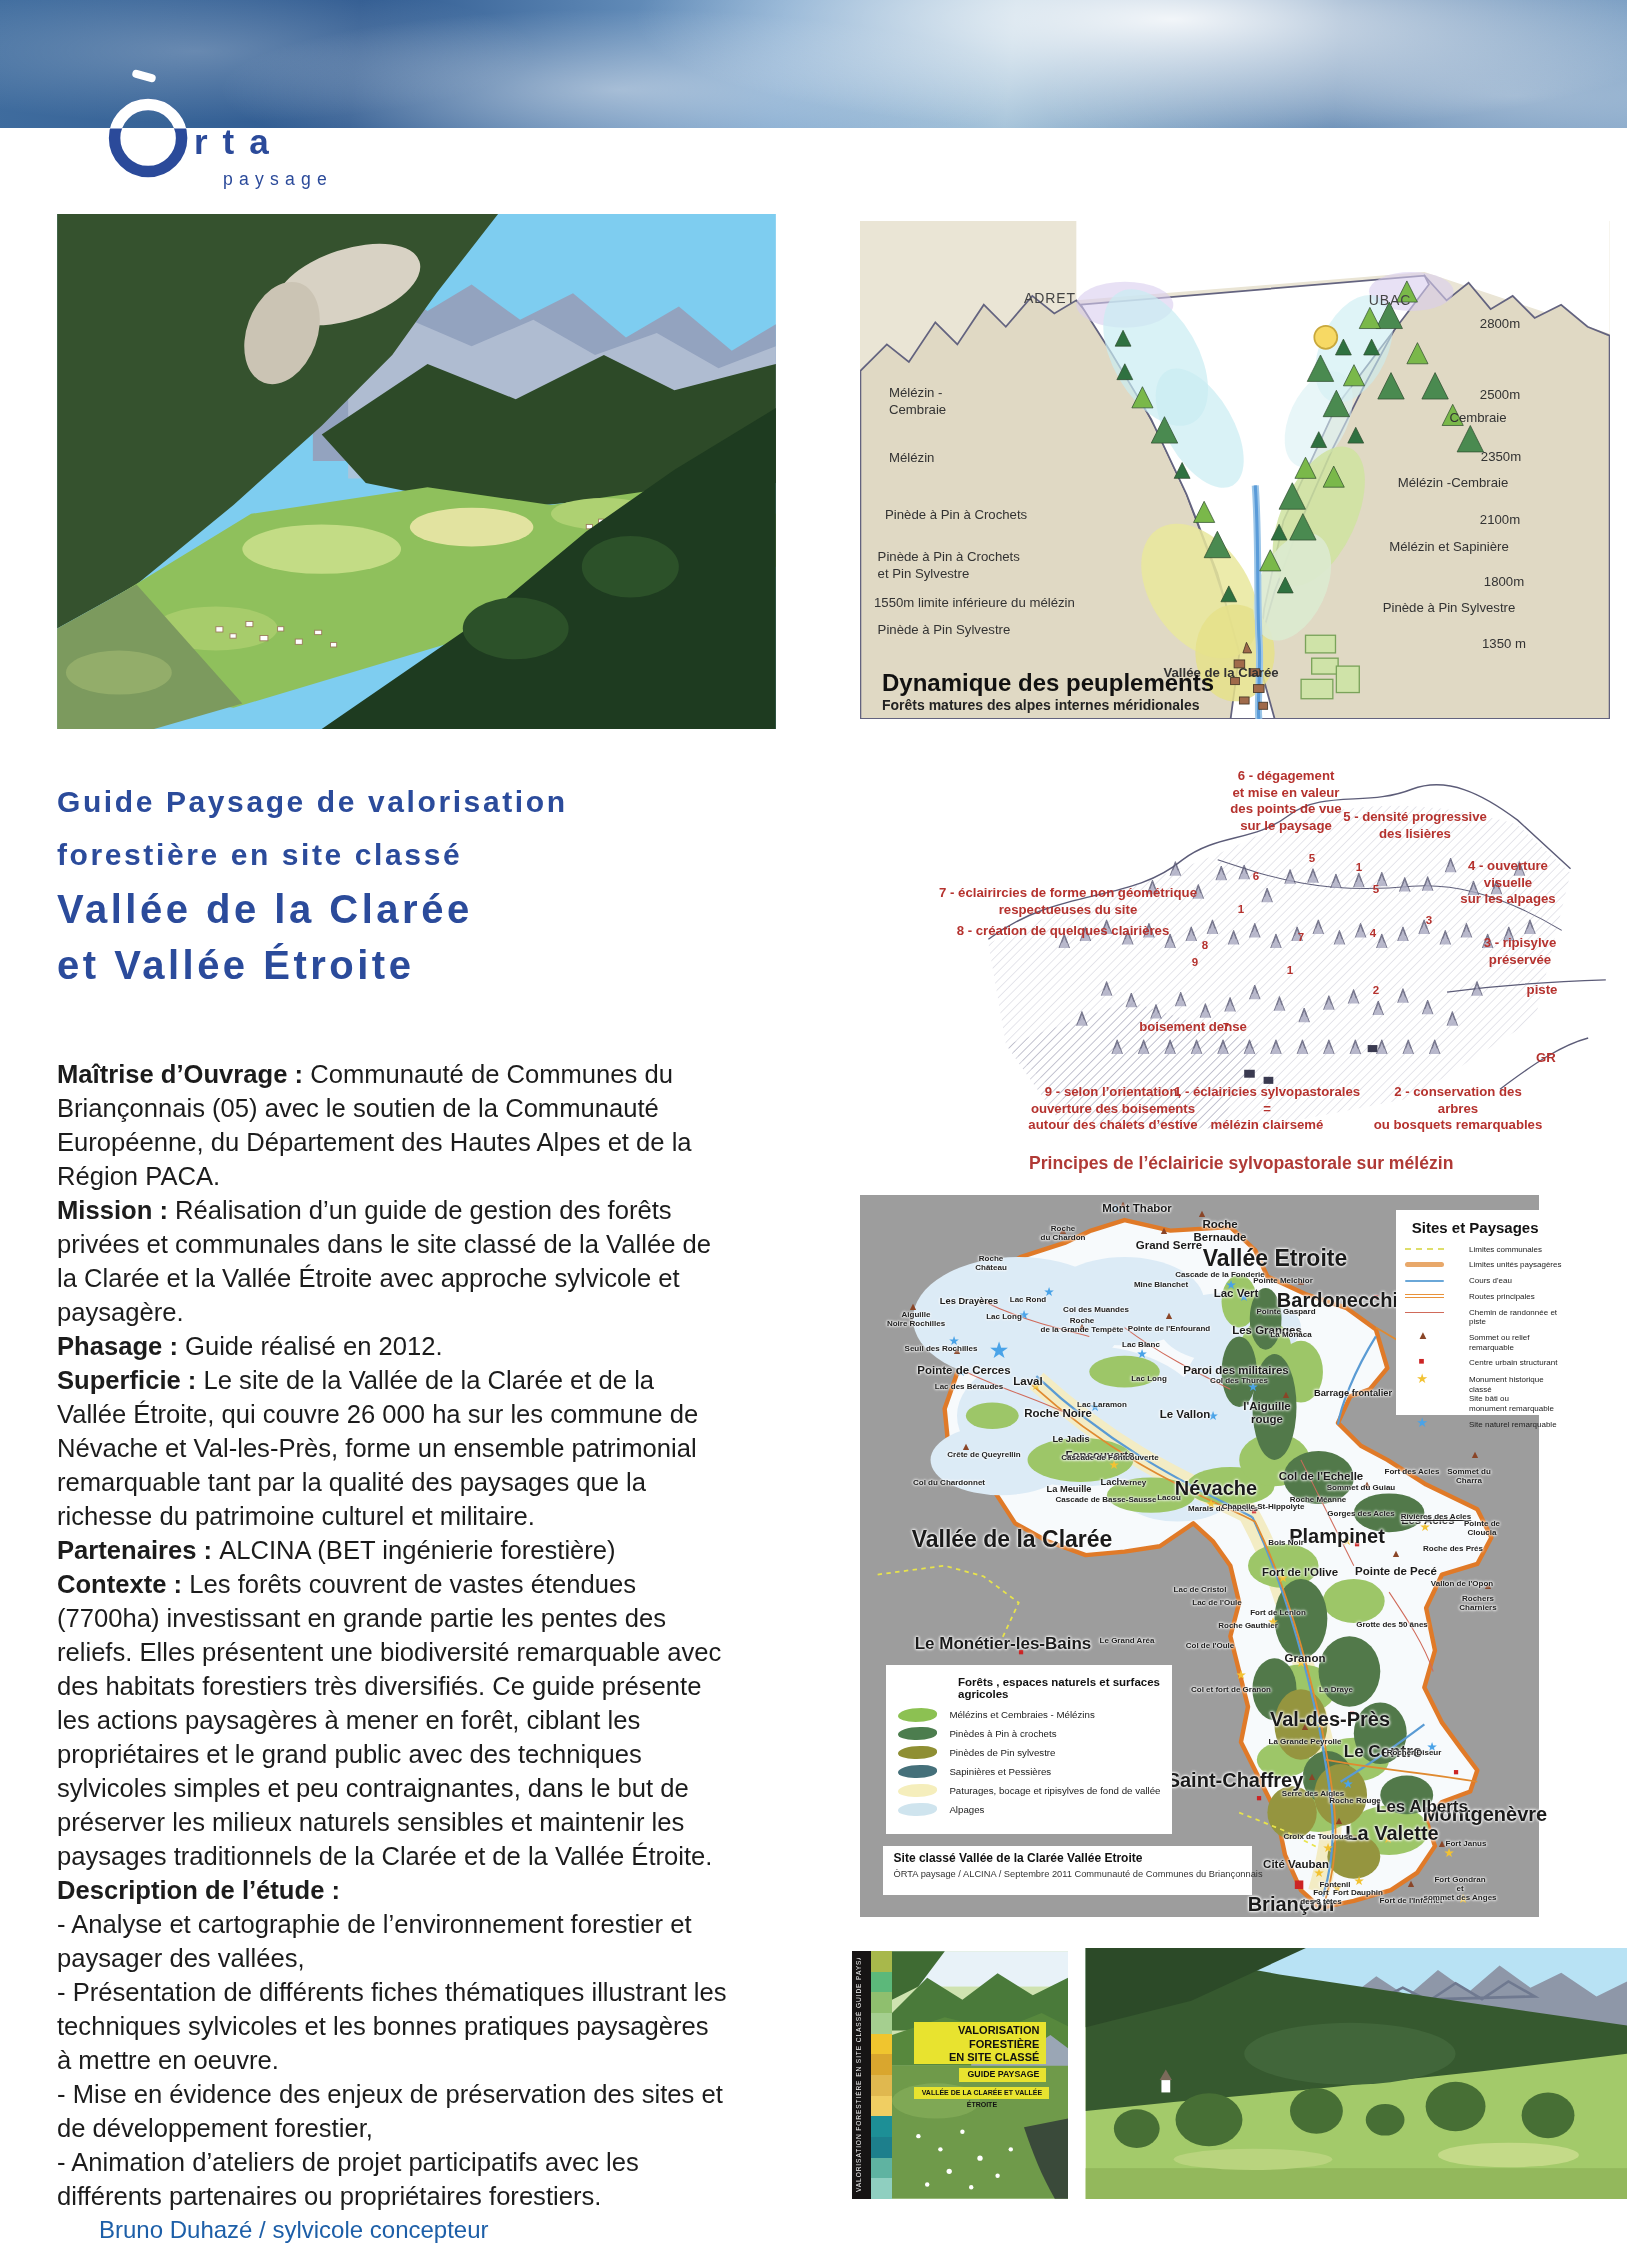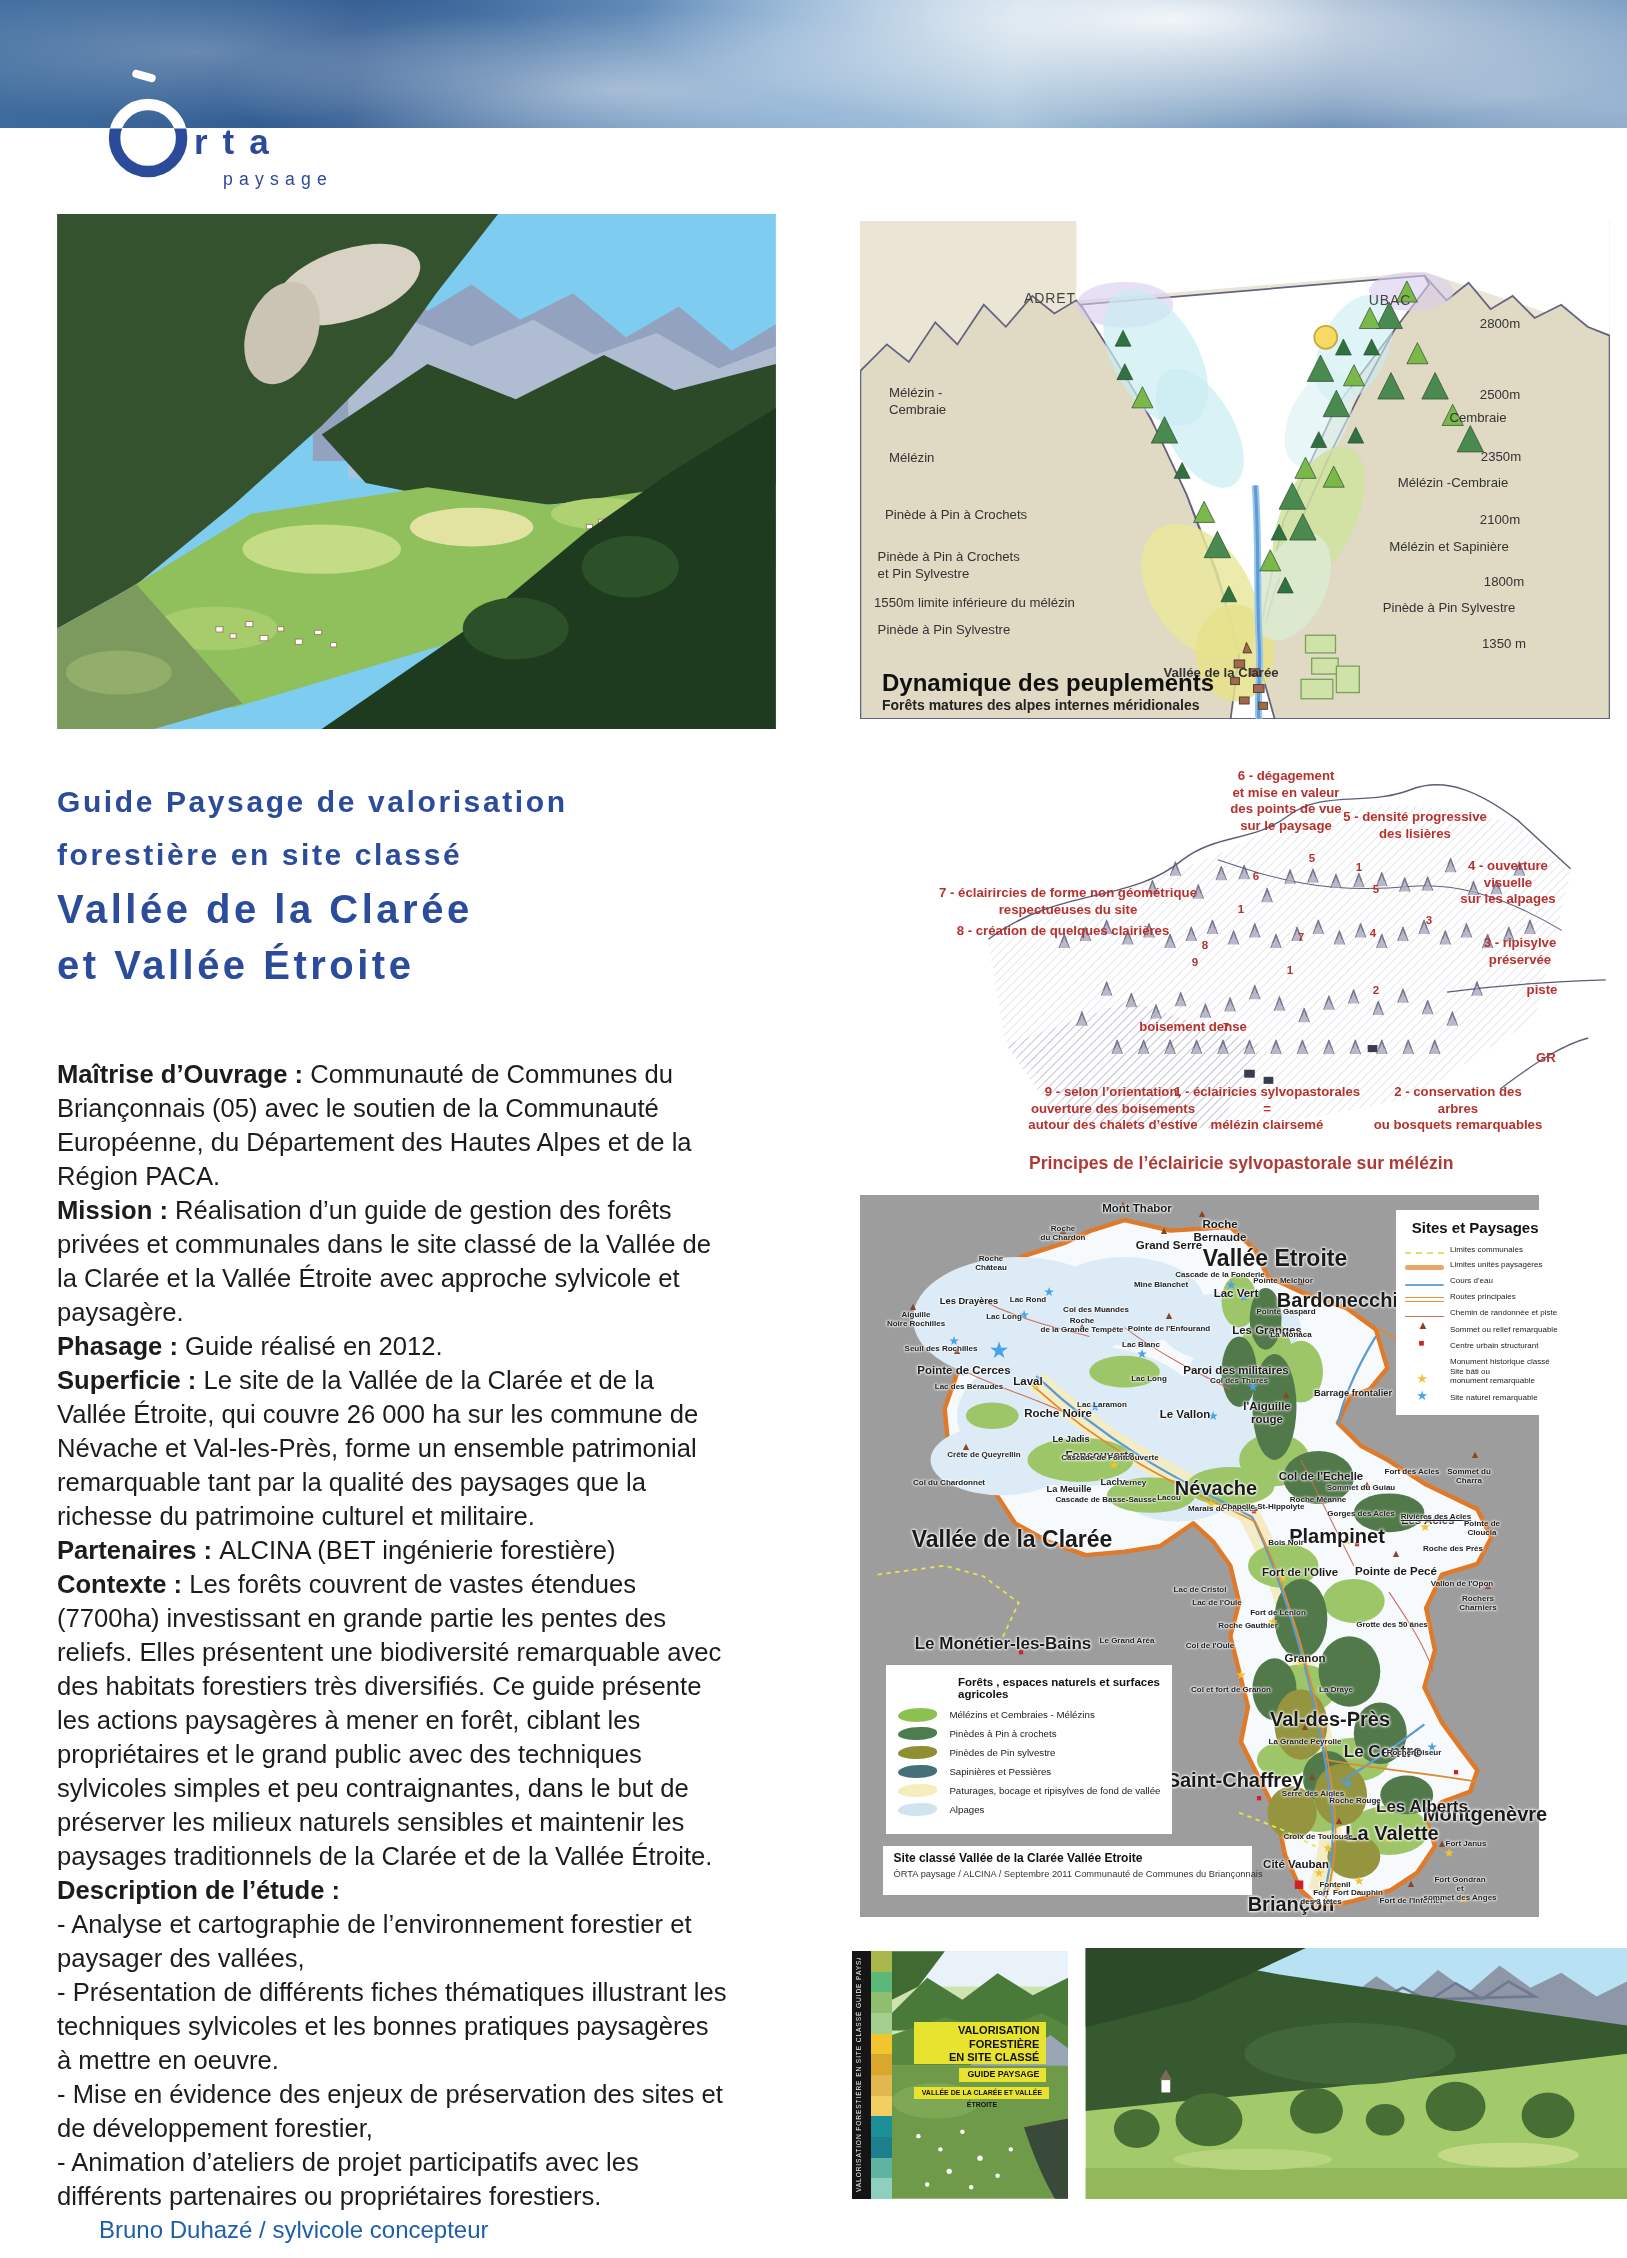--- a/index.html
+++ b/index.html
@@ -54,21 +54,21 @@
   .m-big{font-size:23px;font-weight:bold;}
   .m-big2{font-size:20px;font-weight:bold;}
   .m-big3{font-size:17px;font-weight:bold;}
   .m-med{font-size:11.5px;font-weight:bold;}
   .m-sm{font-size:9.3px;font-weight:bold;}
   .m-xs{font-size:8px;font-weight:bold;color:#222;}
   .mk{position:absolute;transform:translate(-50%,-50%);line-height:1;}
   #legend-sites{position:absolute;left:536px;top:15px;width:173px;height:205px;background:#fff;
       padding:8.8px 7px 5.3px 8.8px;box-sizing:border-box;}
   #legend-sites h3{margin:0 0 7px 7px;font-size:15px;font-weight:bold;color:#111;}
-  .ls-row{display:flex;align-items:flex-end;margin-bottom:4.4px;font-size:8px;color:#222;line-height:1.2;}
+  .ls-row{display:flex;align-items:flex-start;margin-bottom:4.4px;font-size:8px;color:#222;line-height:1.2;gap:19px;}
   .ls-row .lab{white-space:pre-line;padding-top:1.8px;}
   .ic{width:39px;height:12.4px;flex:none;position:relative;margin-right:6.2px;}
   .ic-dash{border-top:2.2px dashed #dede6a;height:0;margin-top:5.3px;width:39px;}
   .ic-band{height:5.3px;background:#e8a86a;border-radius:2.6px;margin-top:3.5px;}
   .ic-river{height:2.2px;background:#6aa7d8;margin-top:5.3px;border-radius:1.8px;}
   .ic-road{height:2.6px;background:#fff;border-top:1.8px solid #e8923a;border-bottom:1.8px solid #e8923a;margin-top:3.5px;}
   .ic-trail{height:1.3px;background:#d06a5a;margin-top:6.2px;}
   .ic-tri:after{content:"▲";color:#8a4527;font-size:11.5px;position:absolute;left:12.4px;top:-2.6px;}
   .ic-sq:after{content:"■";color:#cc2424;font-size:9.7px;position:absolute;left:14px;top:-1.8px;}
   .ic-ystar:after{content:"★";color:#f2c233;font-size:13.2px;position:absolute;left:11.5px;top:-2.6px;}

